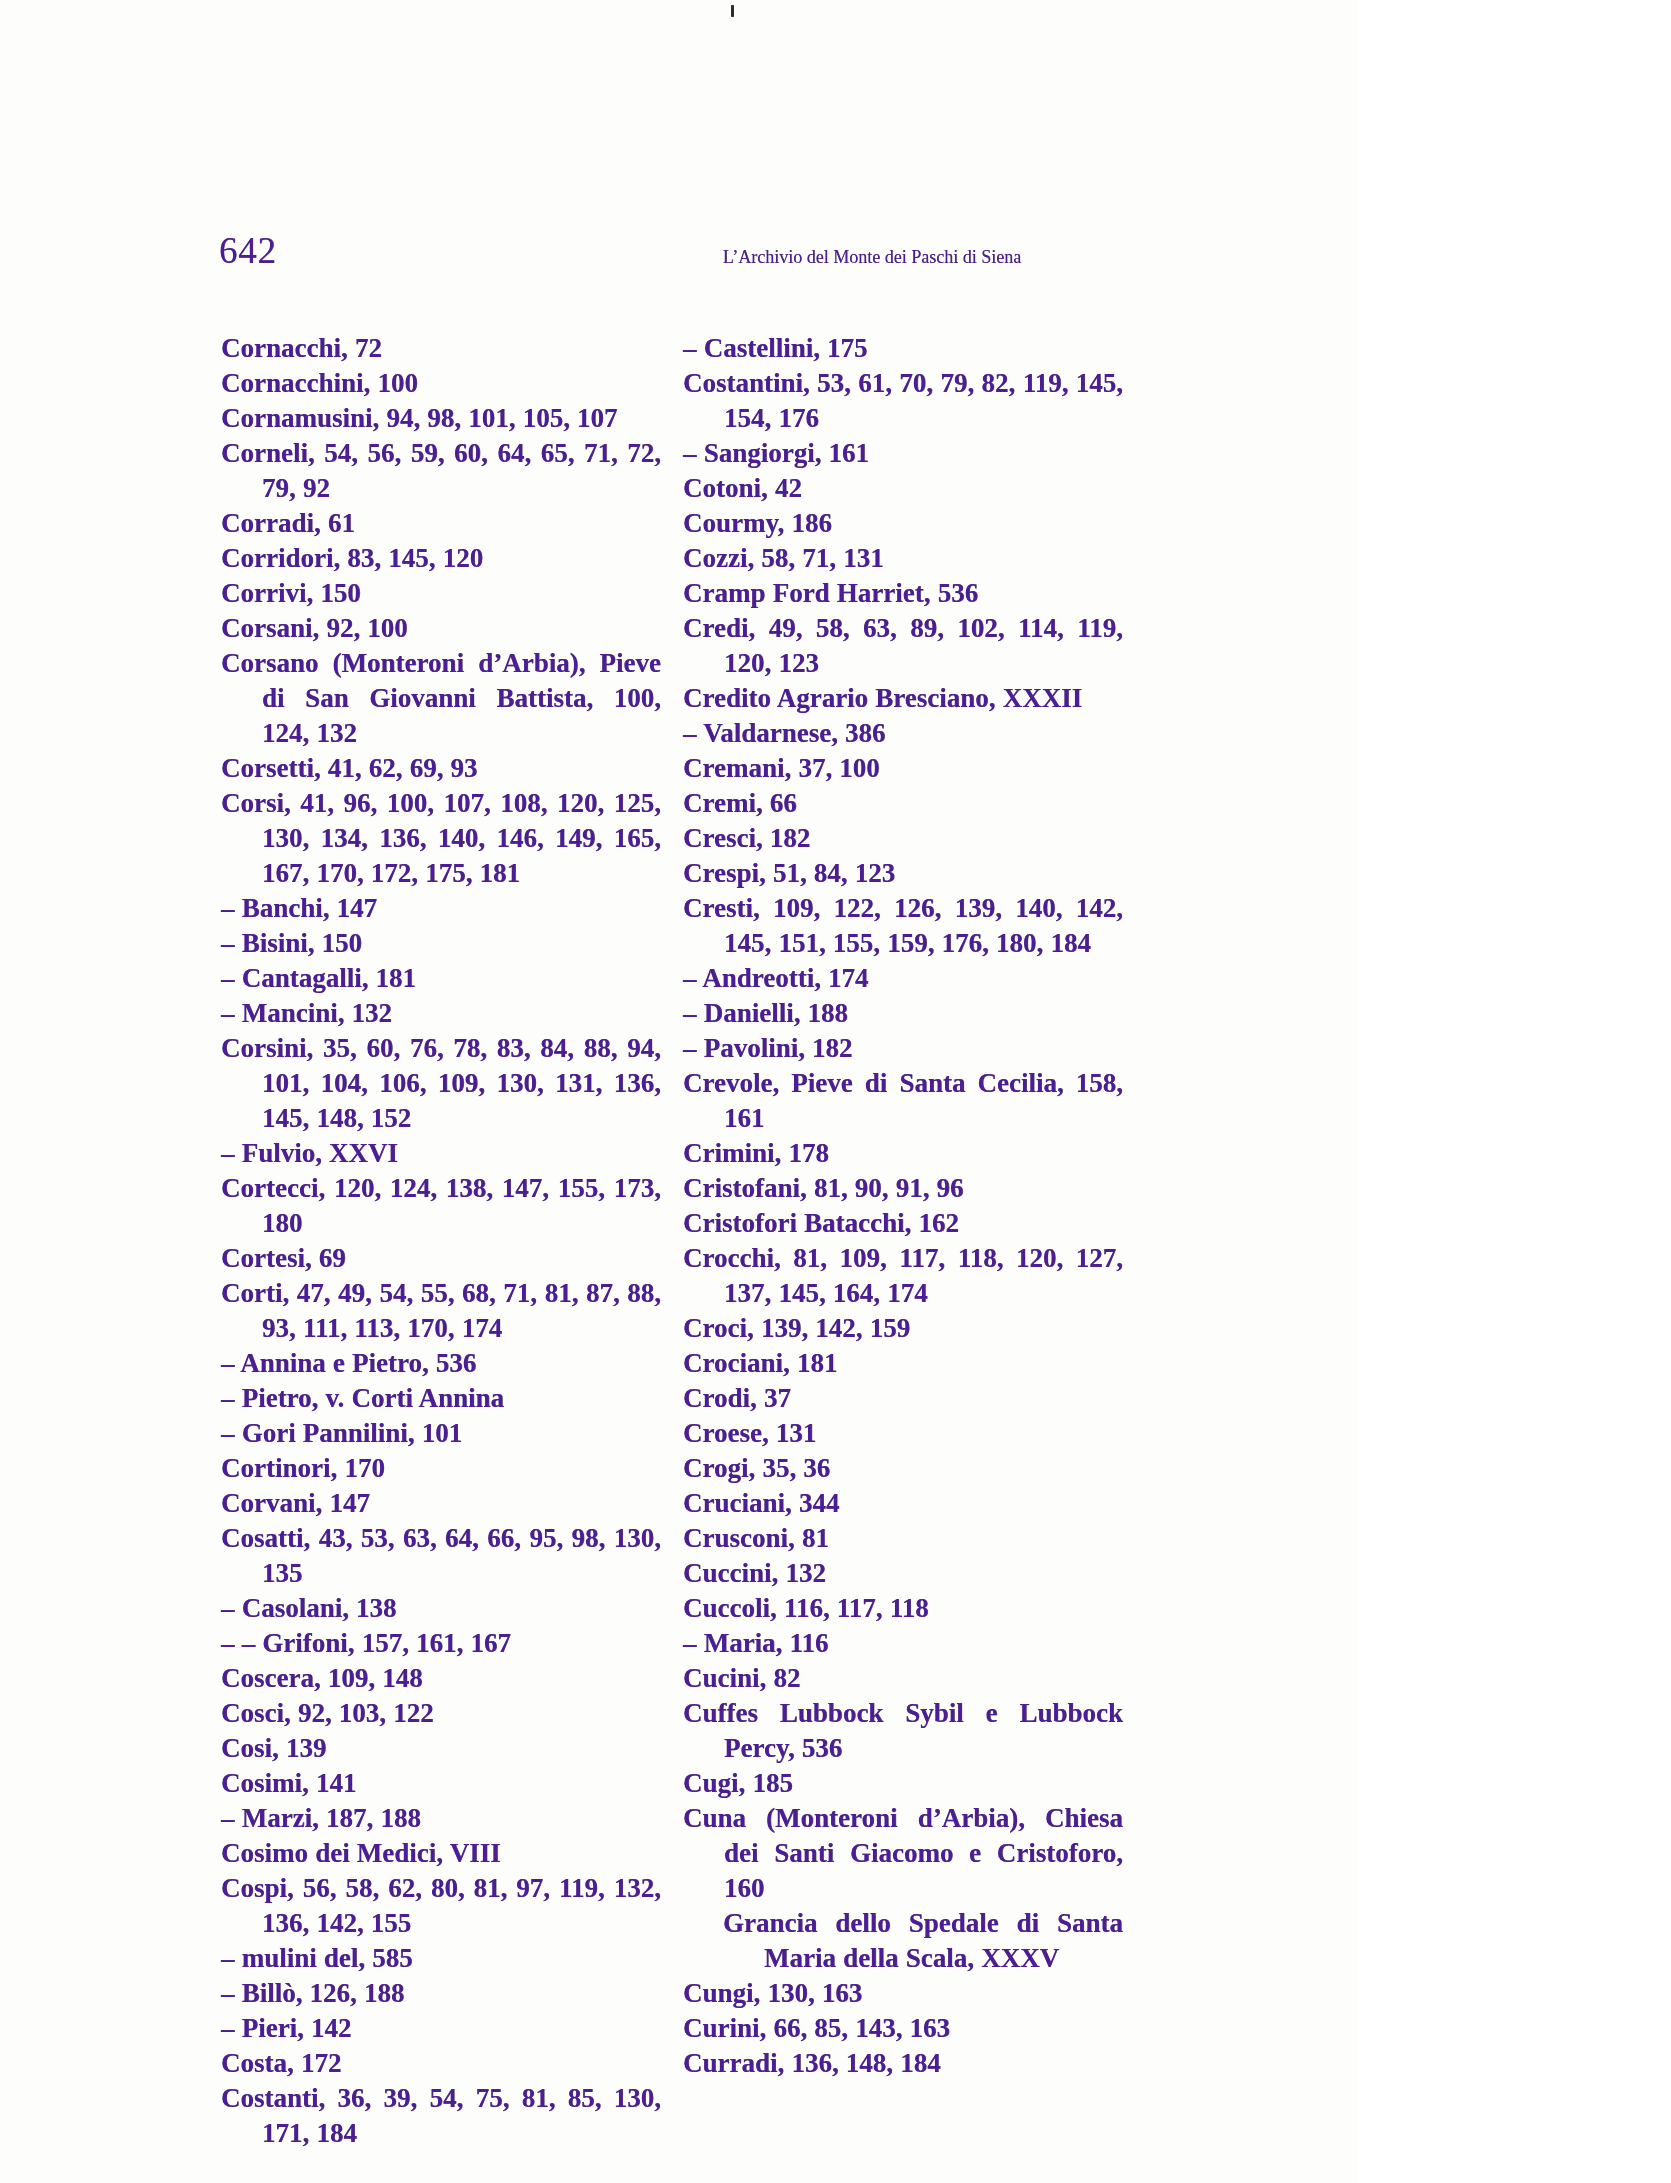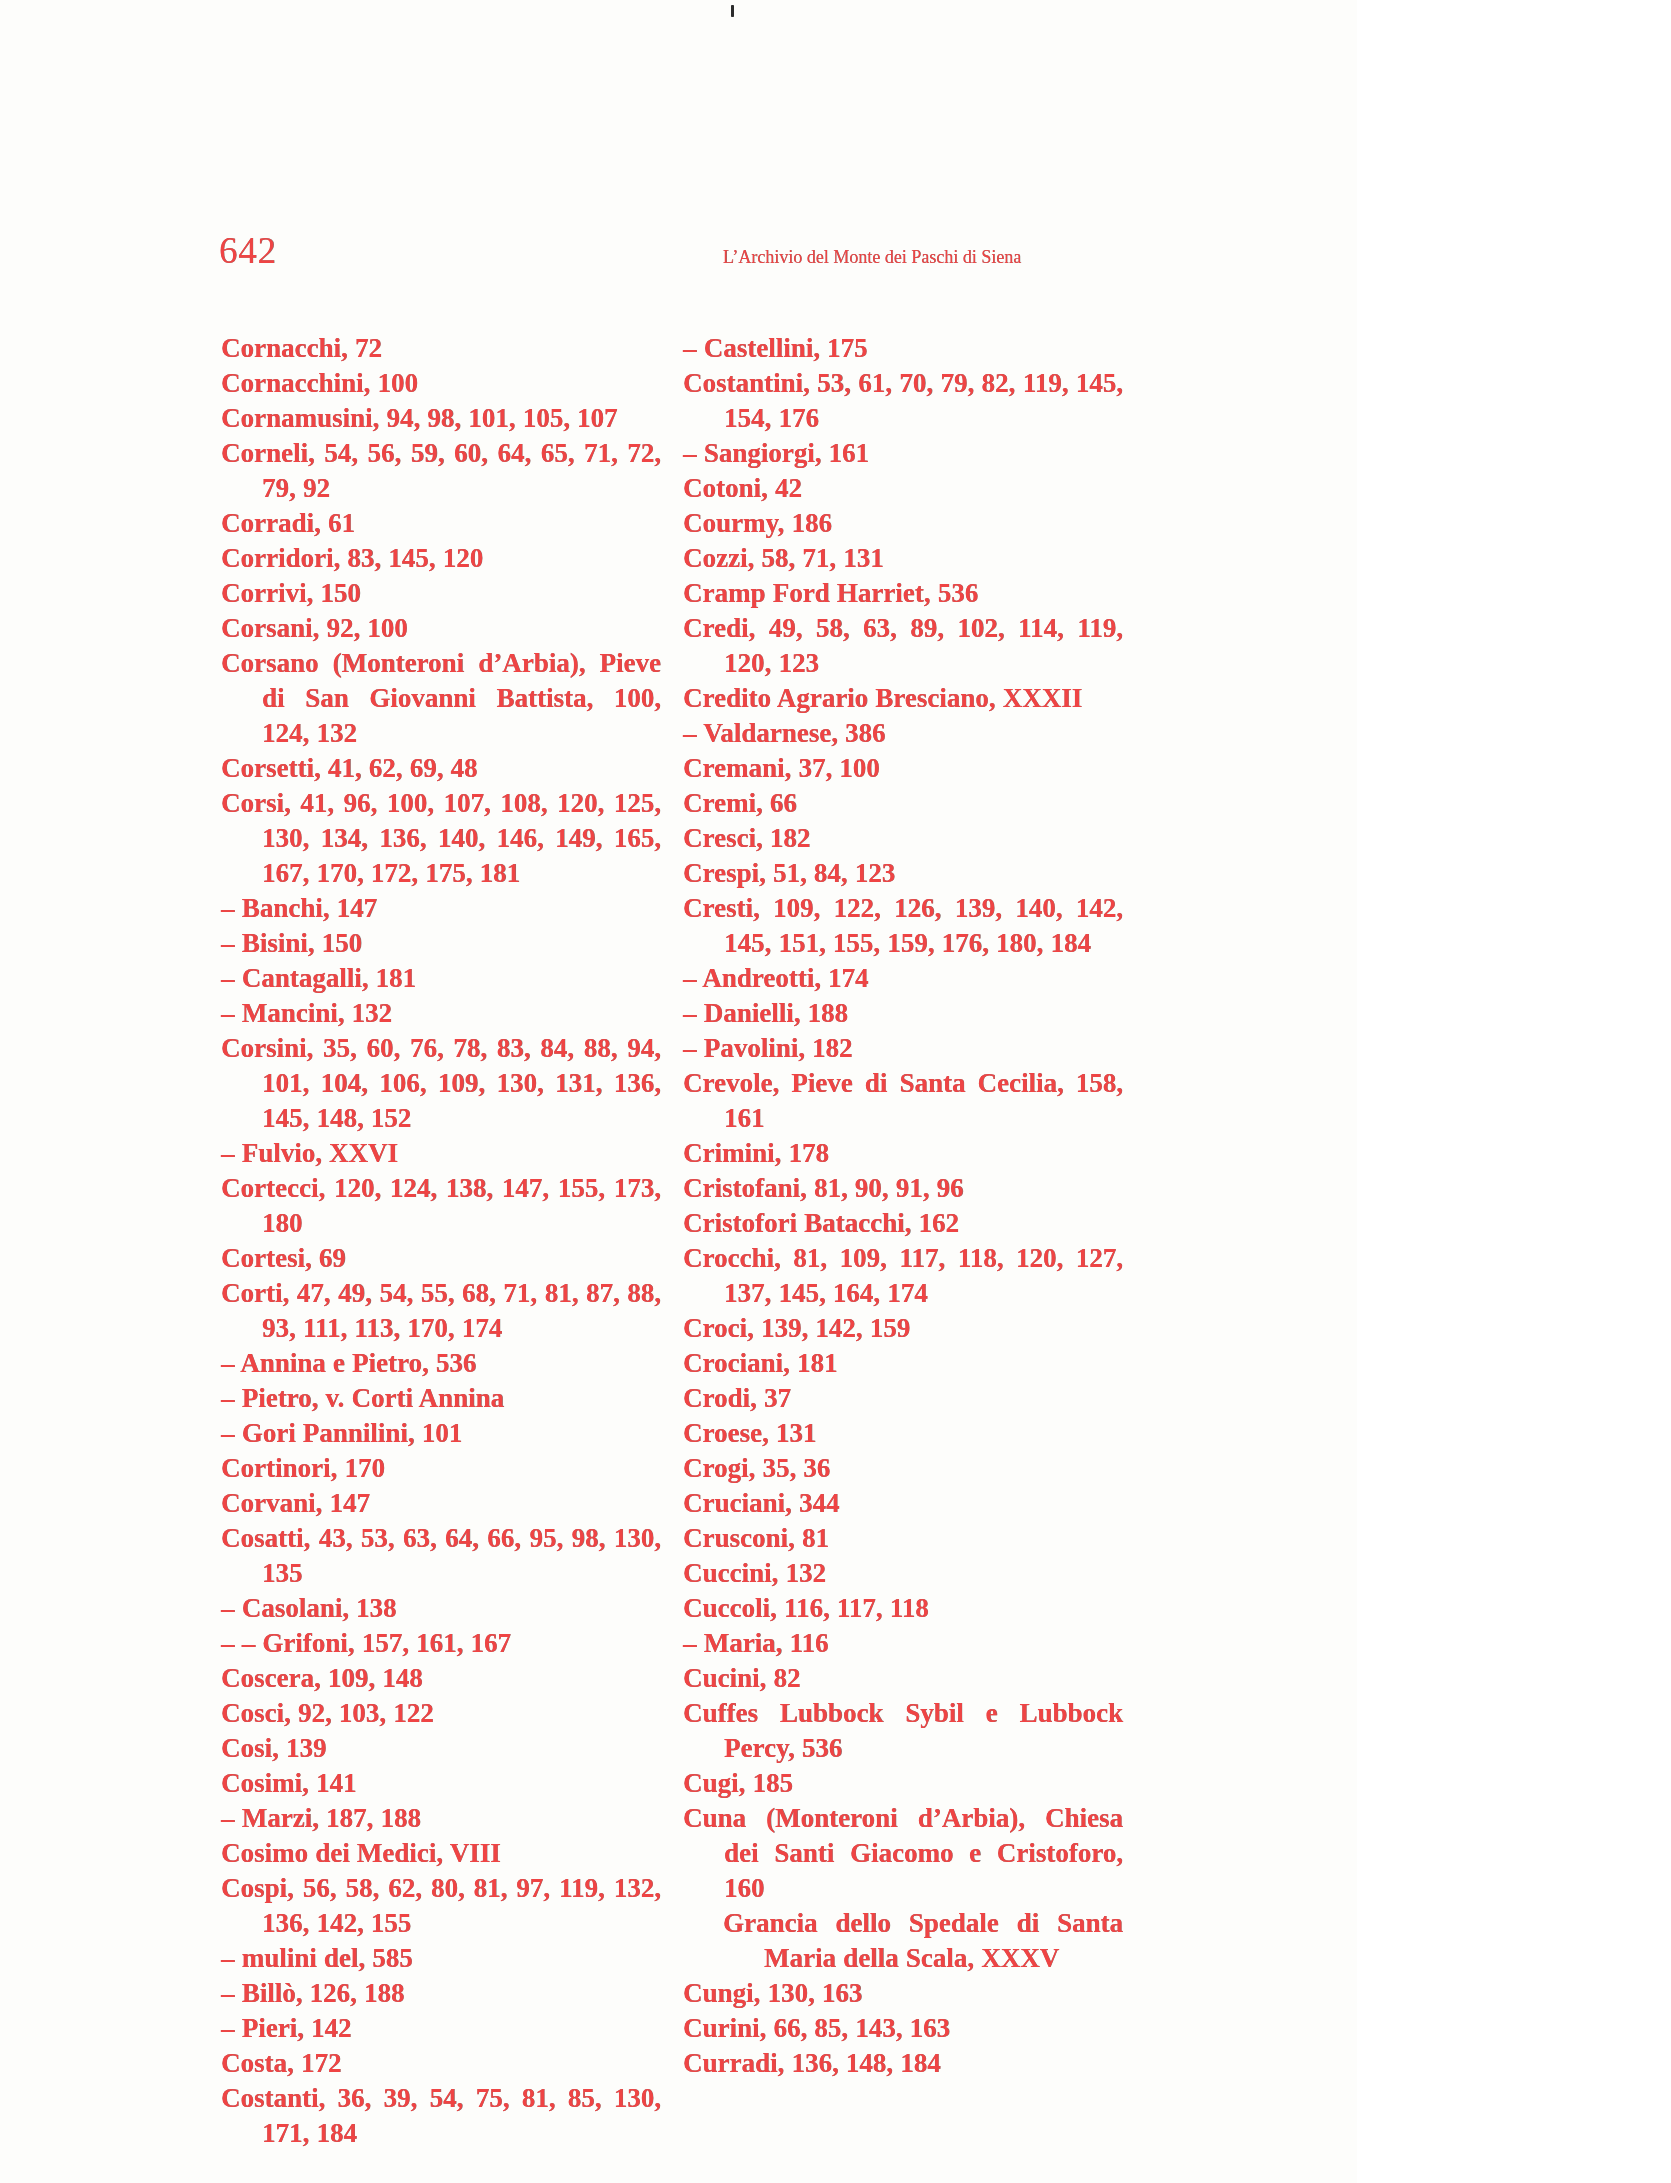--- a/index.html
+++ b/index.html
@@ -1,21 +1,21 @@
 <!DOCTYPE html>
 <html style="font-size:12.5px"><head>
 <meta charset="utf-8">
 <style>
   html,body { margin:0; padding:0; background:#ffffff; }
   .page {
     position:relative;
     width:1357px; height:2183px;
     background:#fdfdfb;
     font-family:"Liberation Serif","DejaVu Serif",serif;
-    color:#ef4444;
+    color:#4c1d95;
     overflow:hidden;
   }
   .page * { text-shadow:0.3px 0.2px 0 rgba(10,10,10,0.55); }
   .pagenum {
     position:absolute; left:219px; top:231px;
     font-size:37px; line-height:39px; letter-spacing:0.8px;
   }
   .title {
     position:absolute; left:872px; top:242px; transform:translateX(-50%);
     font-size:18px; line-height:30px; white-space:nowrap;
@@ -47,21 +47,21 @@
     <div class="col">
         <div class="entry">Cornacchi, 72</div>
         <div class="entry">Cornacchini, 100</div>
         <div class="entry">Cornamusini, 94, 98, 101, 105, 107</div>
         <div class="entry">Corneli, 54, 56, 59, 60, 64, 65, 71, 72, 79, 92</div>
         <div class="entry">Corradi, 61</div>
         <div class="entry">Corridori, 83, 145, 120</div>
         <div class="entry">Corrivi, 150</div>
         <div class="entry">Corsani, 92, 100</div>
         <div class="entry">Corsano (Monteroni d’Arbia), Pieve di San Giovanni Battista, 100, 124, 132</div>
-        <div class="entry">Corsetti, 41, 62, 69, 48</div>
+        <div class="entry">Corsetti, 41, 62, 69, 93</div>
         <div class="entry">Corsi, 41, 96, 100, 107, 108, 120, 125, 130, 134, 136, 140, 146, 149, 165, 167, 170, 172, 175, 181</div>
         <div class="entry">– Banchi, 147</div>
         <div class="entry">– Bisini, 150</div>
         <div class="entry">– Cantagalli, 181</div>
         <div class="entry">– Mancini, 132</div>
         <div class="entry">Corsini, 35, 60, 76, 78, 83, 84, 88, 94, 101, 104, 106, 109, 130, 131, 136, 145, 148, 152</div>
         <div class="entry">– Fulvio, XXVI</div>
         <div class="entry">Cortecci, 120, 124, 138, 147, 155, 173, 180</div>
         <div class="entry">Cortesi, 69</div>
         <div class="entry">Corti, 47, 49, 54, 55, 68, 71, 81, 87, 88, 93, 111, 113, 170, 174</div>

